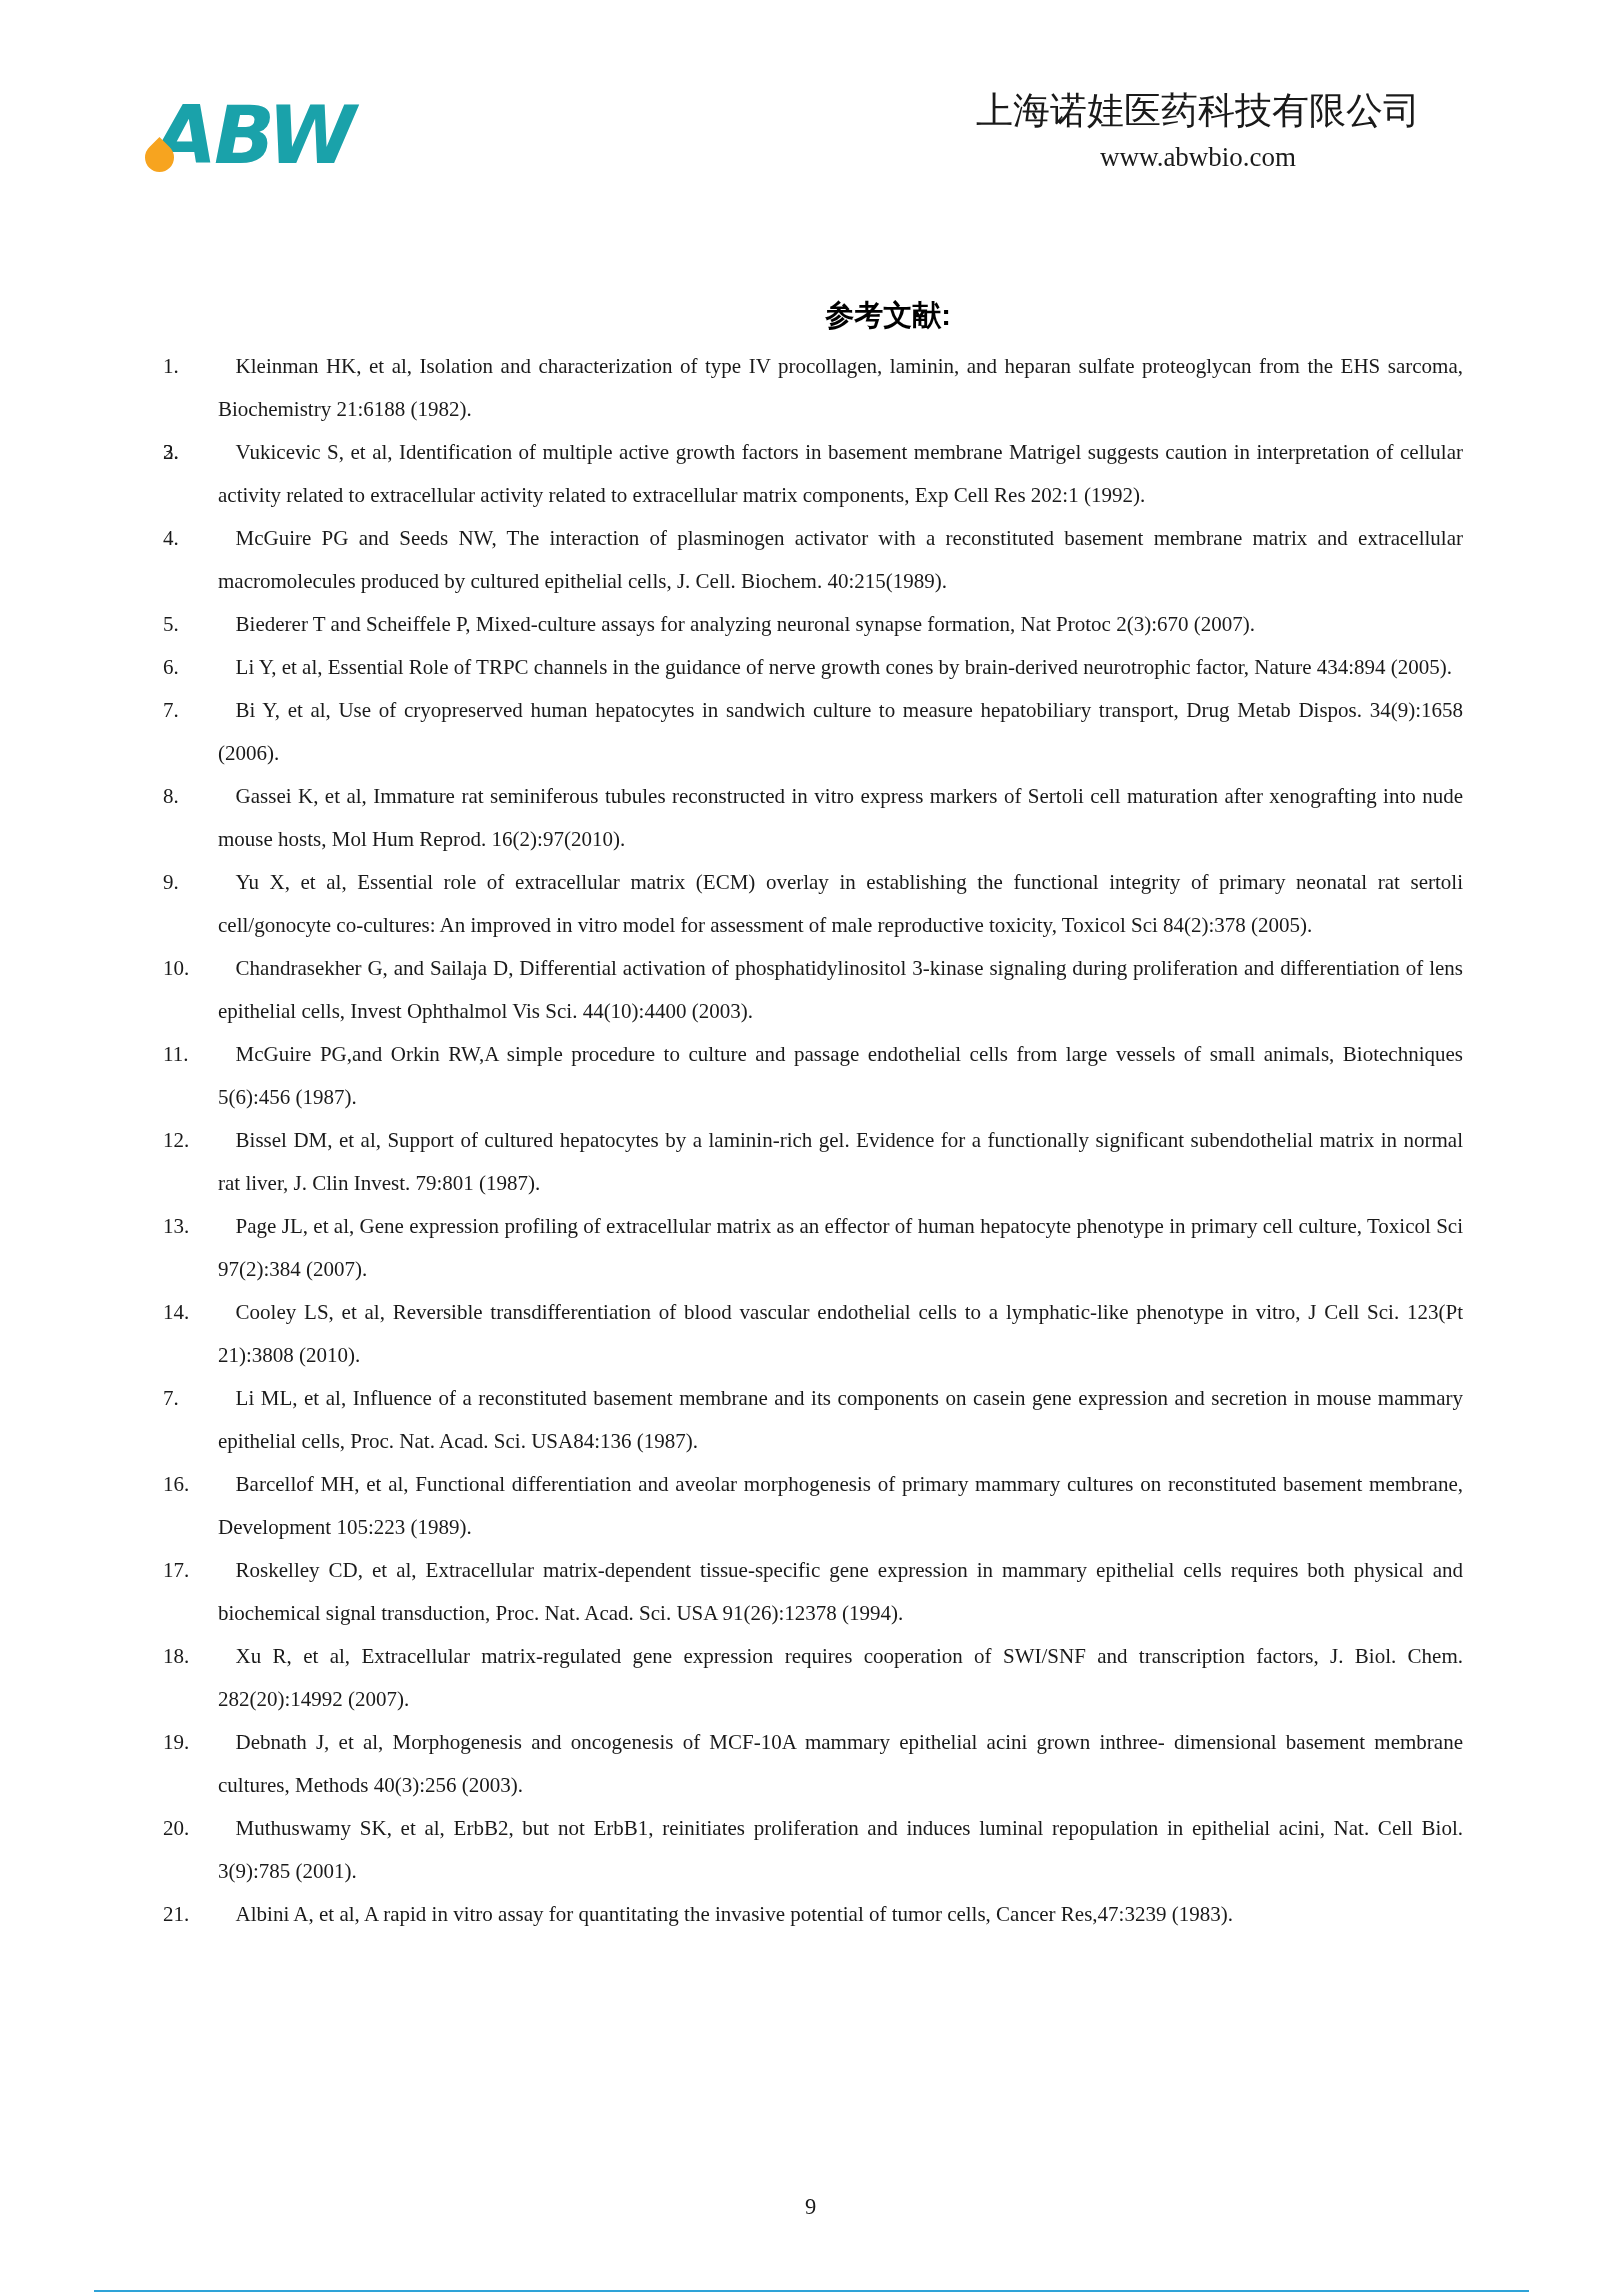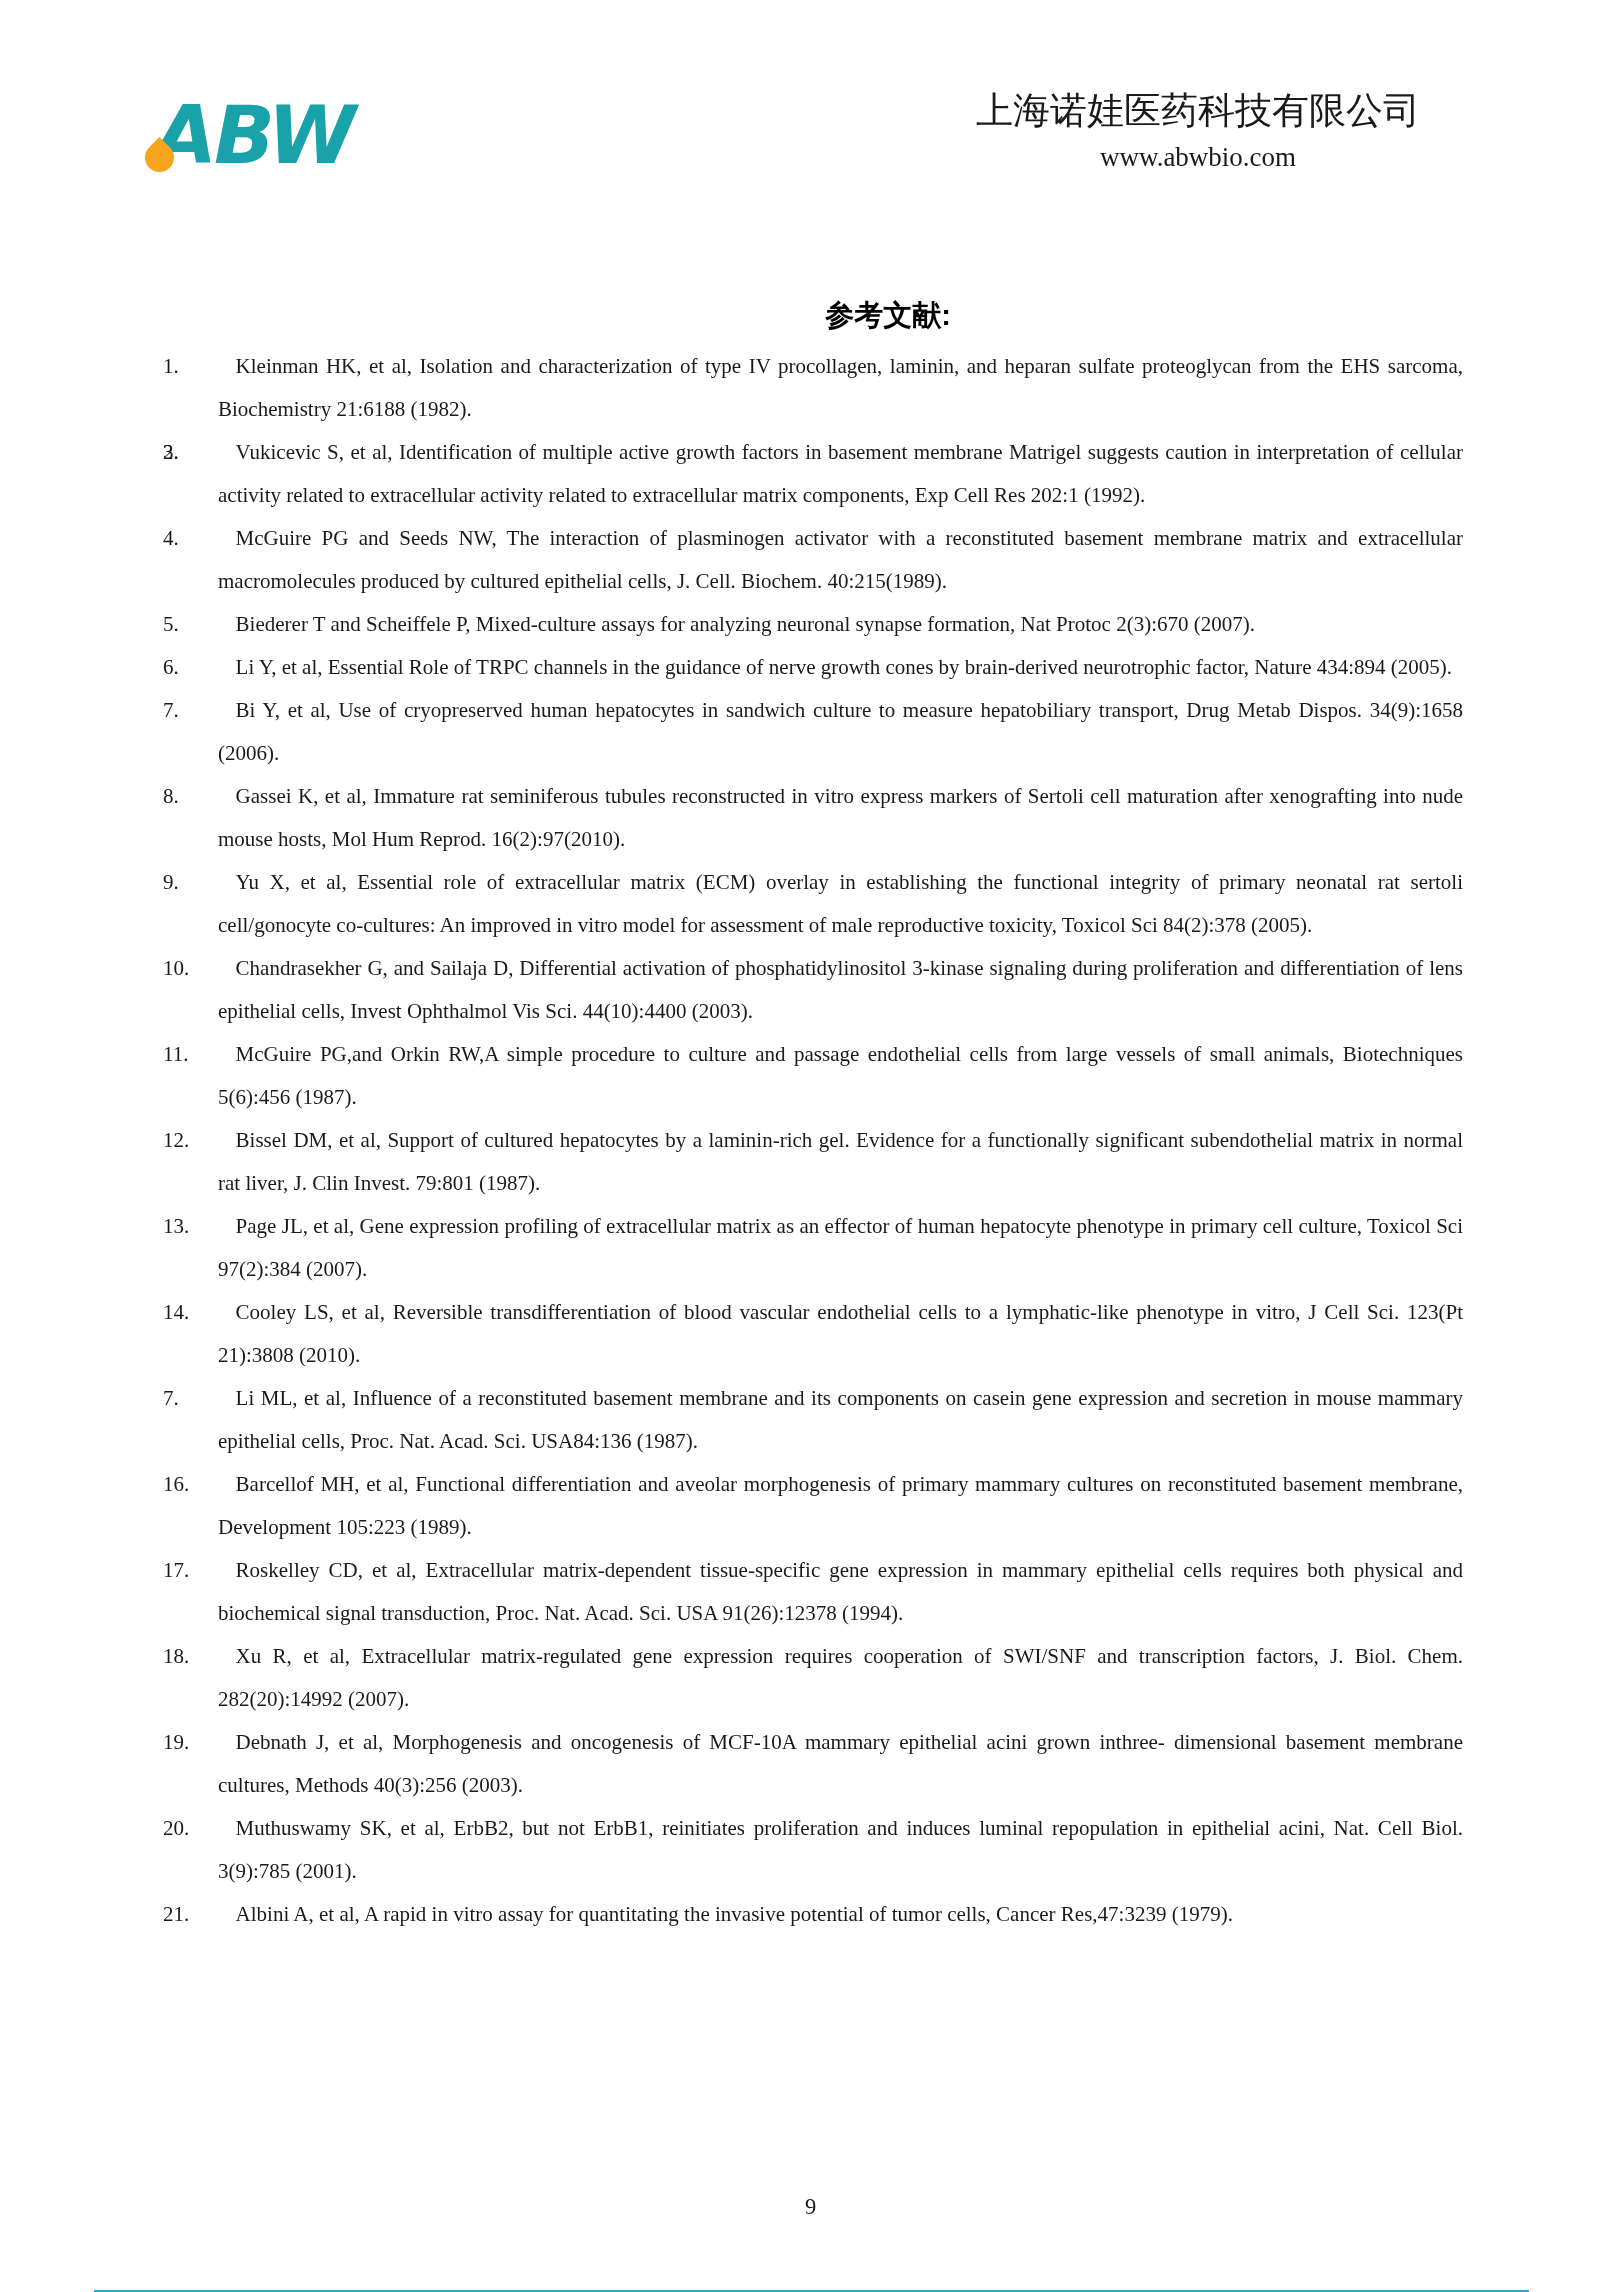--- a/index.html
+++ b/index.html
@@ -115,18 +115,18 @@
   <li class="ref"><span class="ref-num">11.</span><span class="ref-text">McGuire PG,and Orkin RW,A simple procedure to culture and passage endothelial cells from large vessels of small animals, Biotechniques 5(6):456 (1987).</span></li>
   <li class="ref"><span class="ref-num">12.</span><span class="ref-text">Bissel DM, et al, Support of cultured hepatocytes by a laminin-rich gel. Evidence for a functionally significant subendothelial matrix in normal rat liver, J. Clin Invest. 79:801 (1987).</span></li>
   <li class="ref"><span class="ref-num">13.</span><span class="ref-text">Page JL, et al, Gene expression profiling of extracellular matrix as an effector of human hepatocyte phenotype in primary cell culture, Toxicol Sci 97(2):384 (2007).</span></li>
   <li class="ref"><span class="ref-num">14.</span><span class="ref-text">Cooley LS, et al, Reversible transdifferentiation of blood vascular endothelial cells to a lymphatic-like phenotype in vitro, J Cell Sci. 123(Pt 21):3808 (2010).</span></li>
   <li class="ref"><span class="ref-num">7.</span><span class="ref-text">Li ML, et al, Influence of a reconstituted basement membrane and its components on casein gene expression and secretion in mouse mammary epithelial cells, Proc. Nat. Acad. Sci. USA84:136 (1987).</span></li>
   <li class="ref"><span class="ref-num">16.</span><span class="ref-text">Barcellof MH, et al, Functional differentiation and aveolar morphogenesis of primary mammary cultures on reconstituted basement membrane, Development 105:223 (1989).</span></li>
   <li class="ref"><span class="ref-num">17.</span><span class="ref-text">Roskelley CD, et al, Extracellular matrix-dependent tissue-specific gene expression in mammary epithelial cells requires both physical and biochemical signal transduction, Proc. Nat. Acad. Sci. USA 91(26):12378 (1994).</span></li>
   <li class="ref"><span class="ref-num">18.</span><span class="ref-text">Xu R, et al, Extracellular matrix-regulated gene expression requires cooperation of SWI/SNF and transcription factors, J. Biol. Chem. 282(20):14992 (2007).</span></li>
   <li class="ref"><span class="ref-num">19.</span><span class="ref-text">Debnath J, et al, Morphogenesis and oncogenesis of MCF-10A mammary epithelial acini grown inthree- dimensional basement membrane cultures, Methods 40(3):256 (2003).</span></li>
   <li class="ref"><span class="ref-num">20.</span><span class="ref-text">Muthuswamy SK, et al, ErbB2, but not ErbB1, reinitiates proliferation and induces luminal repopulation in epithelial acini, Nat. Cell Biol. 3(9):785 (2001).</span></li>
-  <li class="ref"><span class="ref-num">21.</span><span class="ref-text">Albini A, et al, A rapid in vitro assay for quantitating the invasive potential of tumor cells, Cancer Res,47:3239 (1979).</span></li>
+  <li class="ref"><span class="ref-num">21.</span><span class="ref-text">Albini A, et al, A rapid in vitro assay for quantitating the invasive potential of tumor cells, Cancer Res,47:3239 (1983).</span></li>
 </ol>
 
 <div class="page-number">9</div>
 <div class="footer-line"></div>
 
 
 </body></html>

